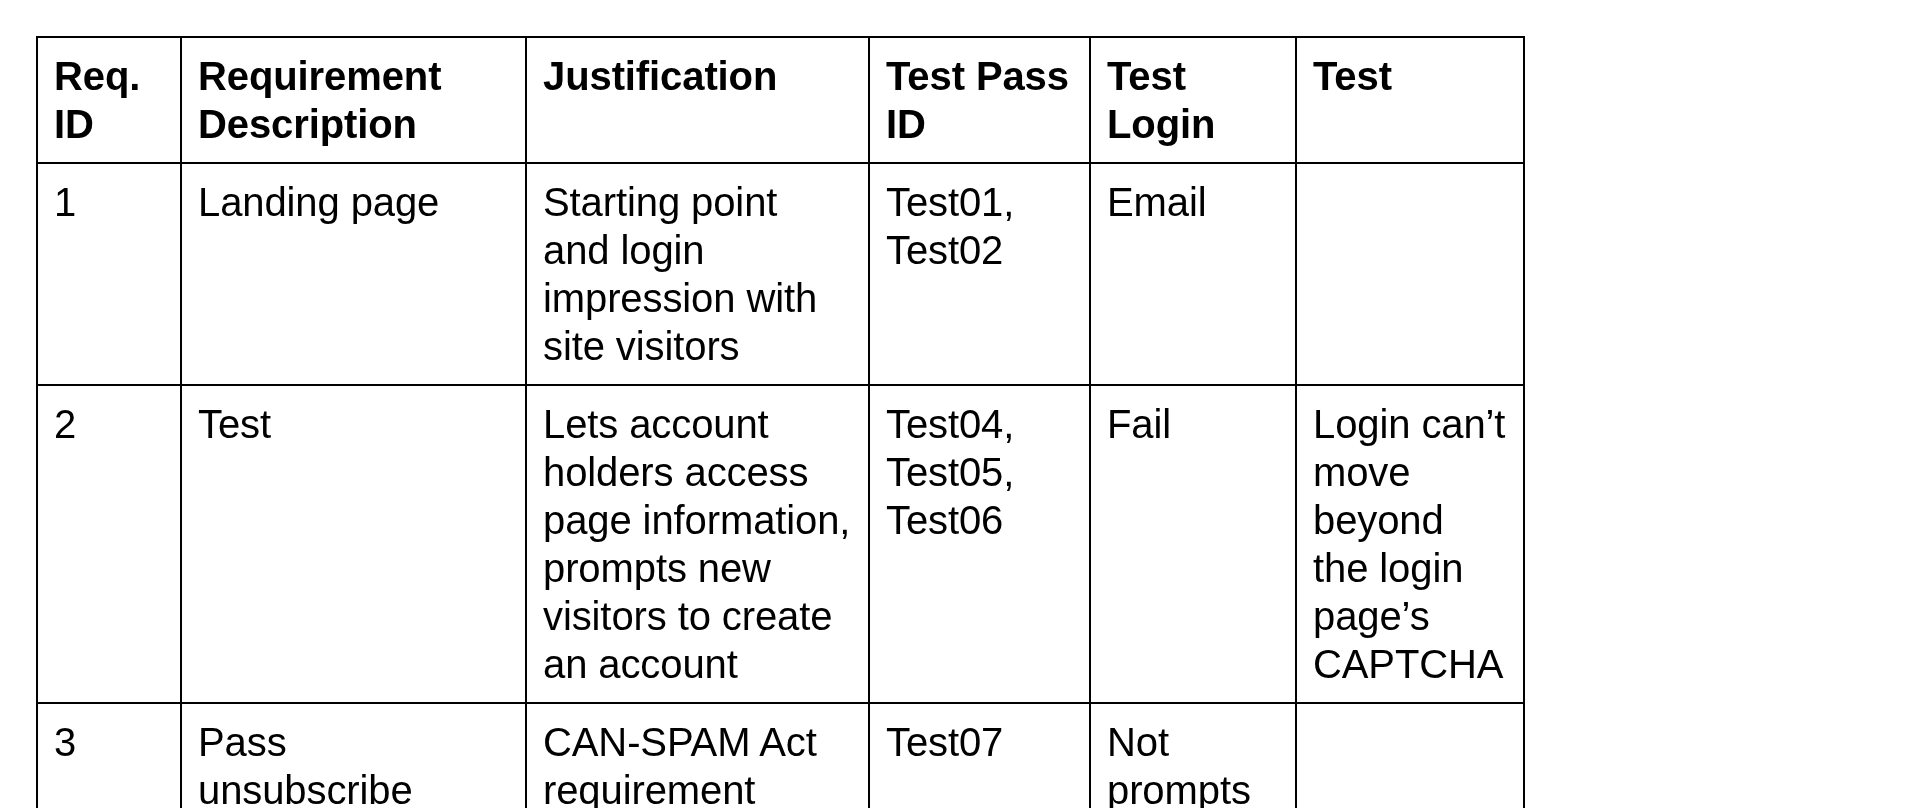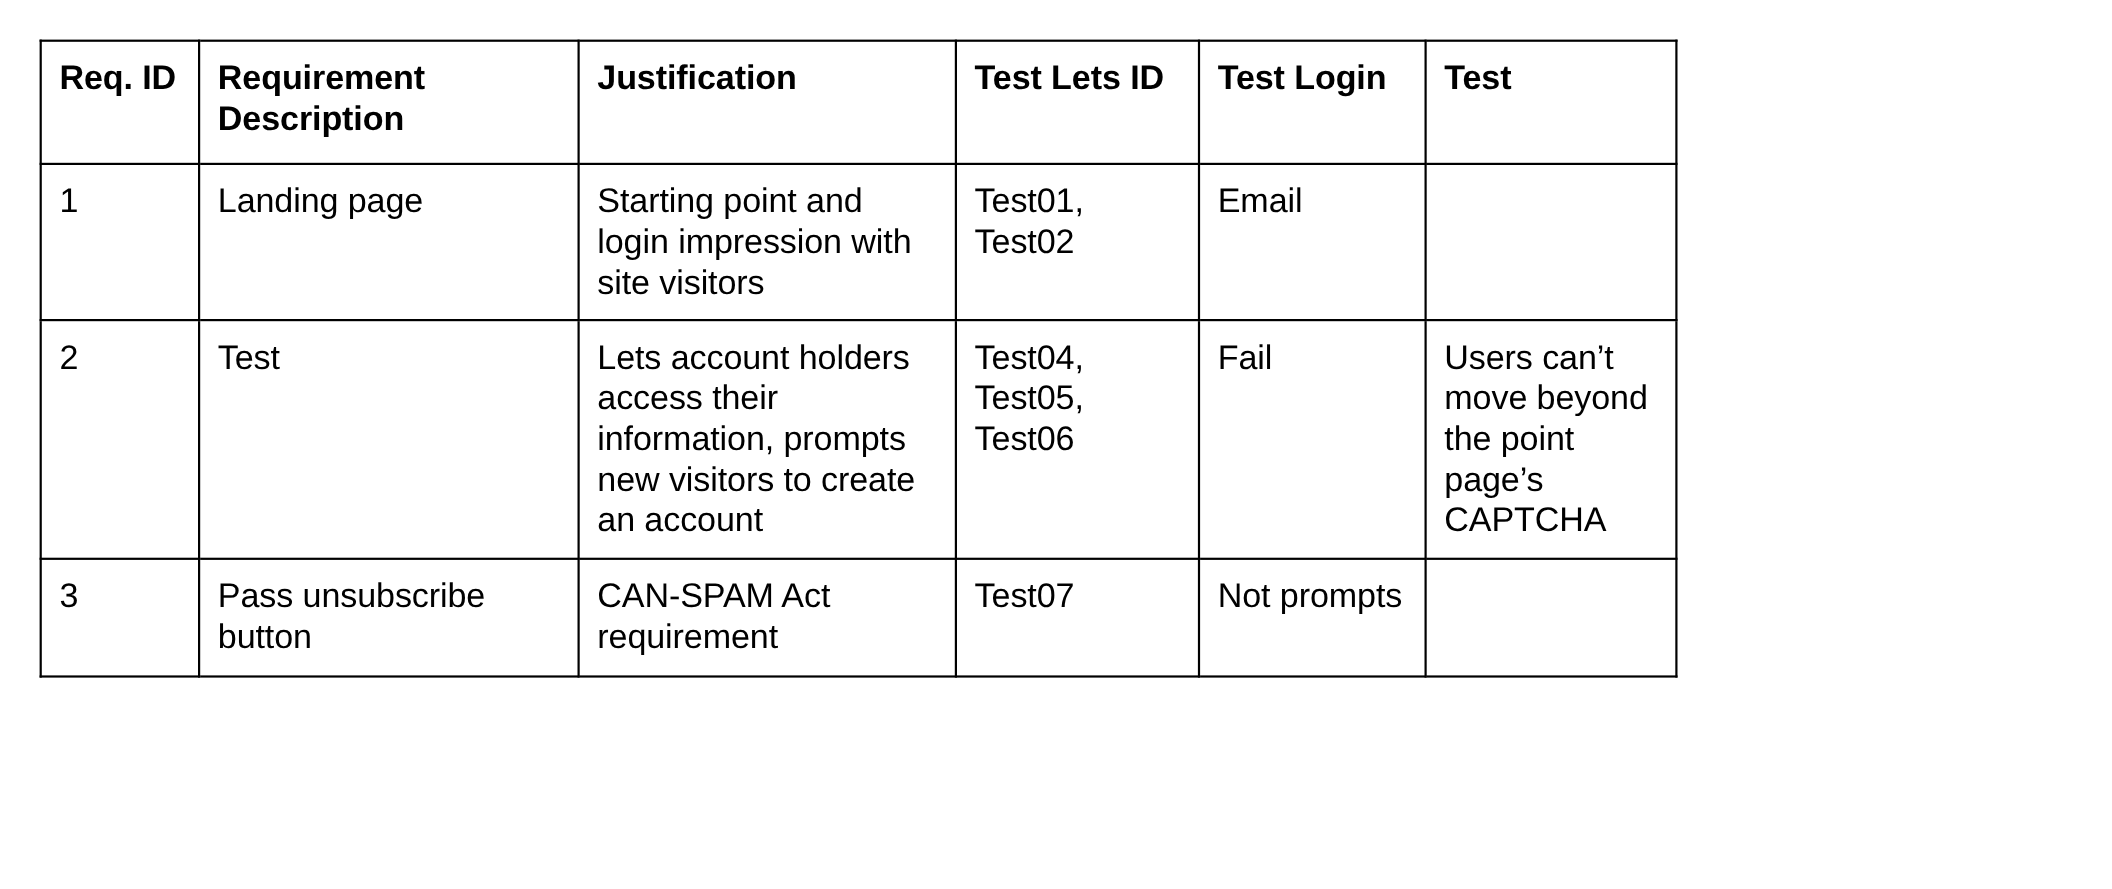--- a/index.html
+++ b/index.html
@@ -32,21 +32,21 @@
     table-layout: fixed;
     background: #ffffff;
   }
 
   #traceability-table td,
   #traceability-table th {
     border: 2px solid #000000;
     vertical-align: top;
     text-align: left;
     padding: 14px 14px 14px 16px;
-    font-size: 31px;
+    font-size: 40px;
     line-height: 1.20;
     font-weight: normal;
     letter-spacing: -0.1px;
   }
 
   #traceability-table thead th {
     font-weight: bold;
   }
 
   
@@ -88,21 +88,21 @@
         <th>
           <span class="cell-text">Req. ID</span>
         </th>
         <th>
           <span class="cell-text">Requirement Description</span>
         </th>
         <th>
           <span class="cell-text">Justification</span>
         </th>
         <th>
-          <span class="cell-text">Test Lets ID</span>
+          <span class="cell-text">Test Pass ID</span>
         </th>
         <th>
           <span class="cell-text">Test Login</span>
         </th>
         <th>
           <span class="cell-text">Test</span>
         </th>
       </tr>
     </thead>
 
@@ -130,30 +130,30 @@
       </tr>
 
       <tr class="row-2">
         <td>
           <span class="cell-text">2</span>
         </td>
         <td>
           <span class="cell-text">Test</span>
         </td>
         <td>
-          <span class="cell-text">Lets account holders access their information, prompts new visitors to create an account</span>
+          <span class="cell-text">Lets account holders access page information, prompts new visitors to create an account</span>
         </td>
         <td>
           <span class="cell-text">Test04, Test05, Test06</span>
         </td>
         <td>
           <span class="cell-text">Fail</span>
         </td>
         <td>
-          <span class="cell-text">Users can’t move beyond the point page’s CAPTCHA</span>
+          <span class="cell-text">Login can’t move beyond the login page’s CAPTCHA</span>
         </td>
       </tr>
 
       <tr class="row-3">
         <td>
           <span class="cell-text">3</span>
         </td>
         <td>
           <span class="cell-text">Pass unsubscribe button</span>
         </td>

